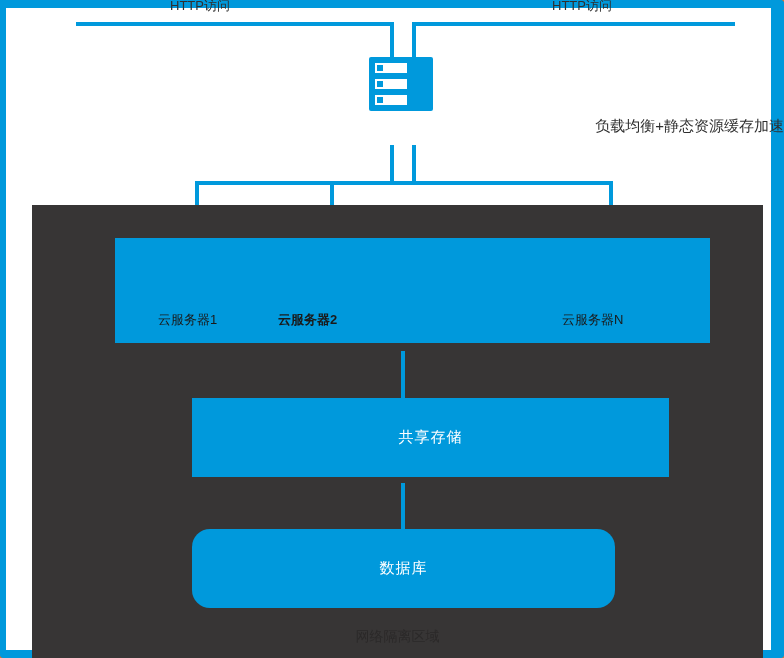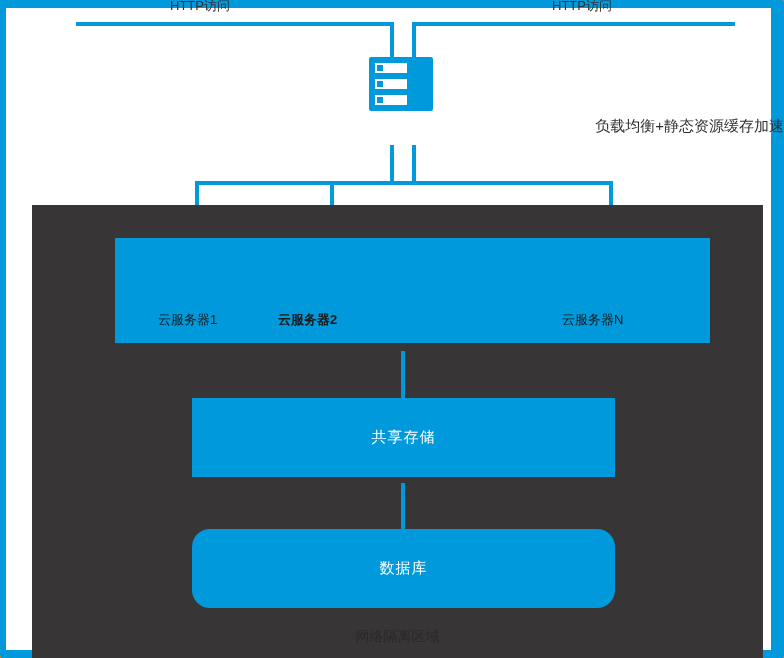--- a/index.html
+++ b/index.html
@@ -119,21 +119,21 @@
   .stack-box {
     position: absolute;
     background: #0099dc;
     display: flex;
     align-items: center;
     justify-content: center;
     color: #ffffff;
     font-size: 15px;
     letter-spacing: 1px;
   }
-  #shared-storage-box { left: 192px; top: 398px; width: 423px; height: 79px; }
+  #shared-storage-box { left: 192px; top: 398px; width: 477px; height: 79px; }
   #database-box       { left: 192px; top: 529px; width: 423px; height: 79px; border-radius: 18px; }
 </style>
 </head>
 <body>
 
 <div id="canvas">
 
   <div class="blue-fill" id="pc-icon"></div>
 
   <div id="phone-icon">

